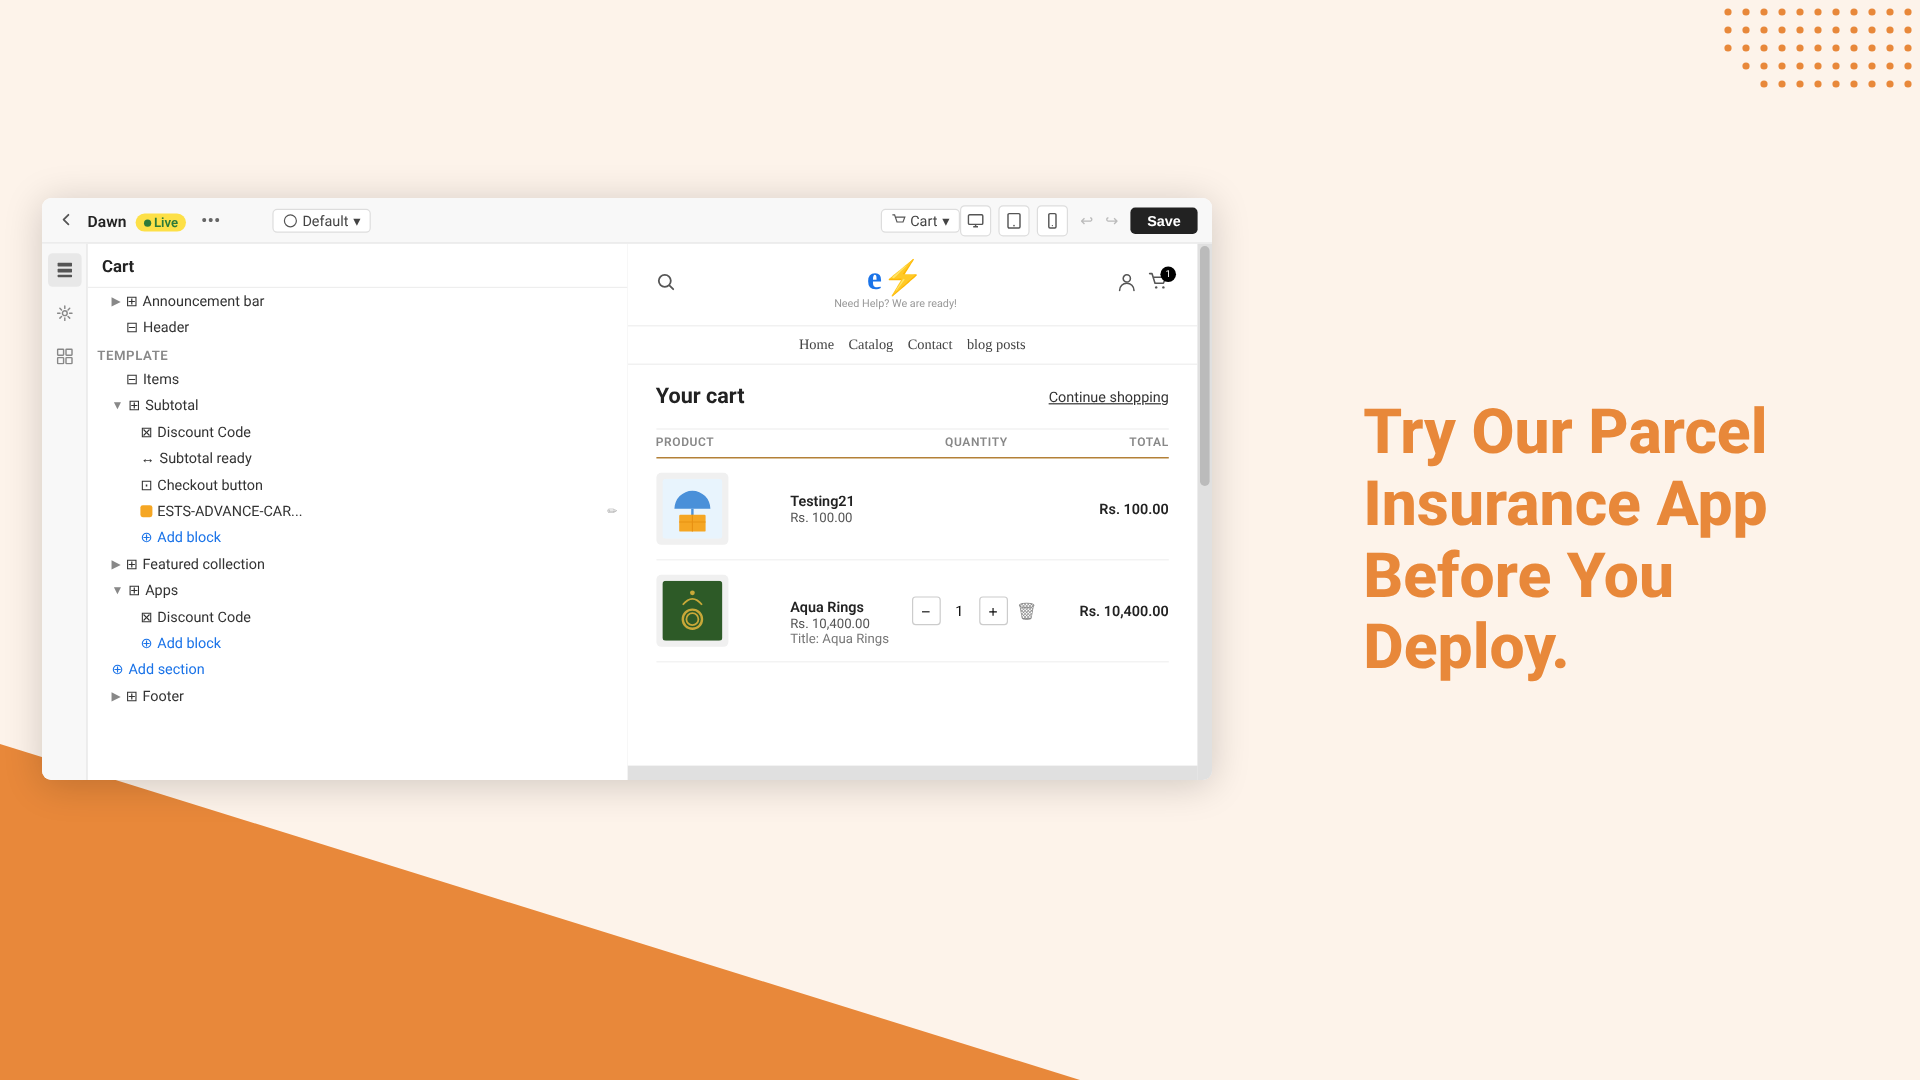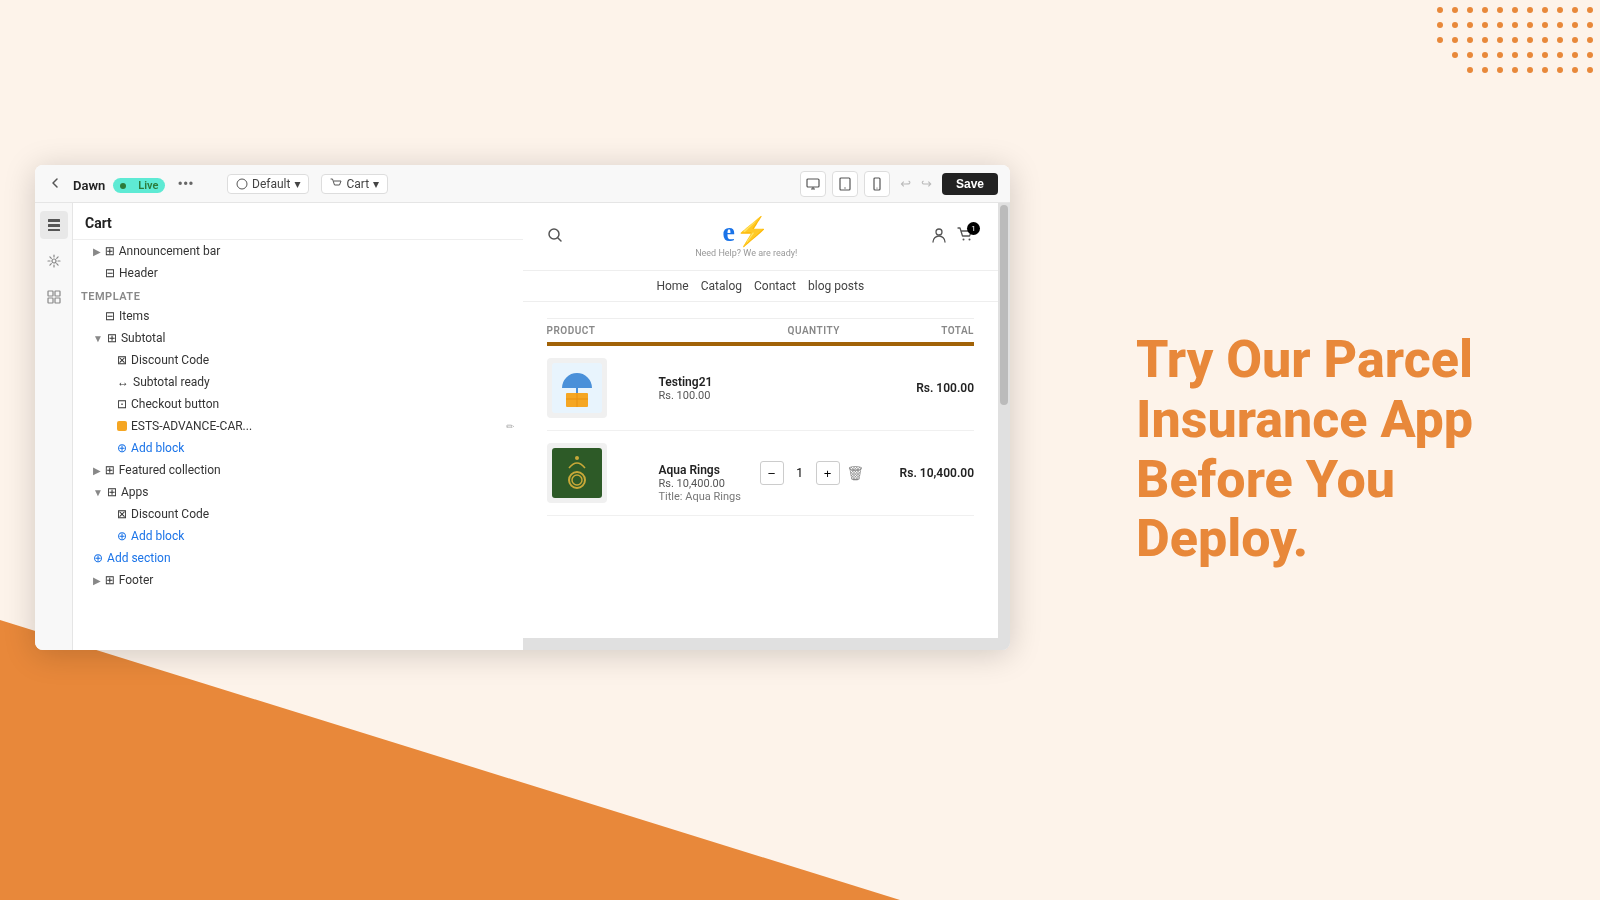--- a/index.html
+++ b/index.html
@@ -79,22 +79,22 @@
       color: #555;
     }
     .topbar-store-name {
       font-size: 13px;
       font-weight: 600;
       color: #222;
     }
     .live-badge {
       display: inline-flex;
       align-items: center;
-      gap: 12px;
-      background: #5eead4;
+      gap: 2px;
+      background: #fde047;
       color: #2d7a3a;
       border-radius: 10px;
       padding: 1px 7px;
       font-size: 11px;
       font-weight: 600;
     }
     .live-dot {
       width: 6px;
       height: 6px;
       background: #2d7a3a;
@@ -103,21 +103,21 @@
     .topbar-dots {
       font-size: 16px;
       color: #666;
       cursor: pointer;
       margin-left: 4px;
     }
     .topbar-center {
       flex: 1;
       display: flex;
       align-items: center;
-      justify-content: flex-start;
+      justify-content: space-between;
       gap: 12px;
     }
     .topbar-selector {
       display: flex;
       align-items: center;
       gap: 4px;
       font-size: 12px;
       color: #444;
       cursor: pointer;
       padding: 2px 8px;
@@ -328,20 +328,21 @@
 
     .store-nav {
       display: flex;
       align-items: flex-start;
       justify-content: center;
       gap: 12px;
       padding: 8px;
       border-bottom: 1px solid #eee;
       font-size: 12px;
       color: #444;
+      font-family: Liberation Serif, serif;
     }
     .store-nav a { color: #444; text-decoration: none; cursor: pointer; }
 
     .cart-content {
       padding: 16px 24px;
     }
     .cart-title-row {
       display: flex;
       align-items: center;
       justify-content: space-between;
@@ -355,21 +356,21 @@
     .continue-shopping {
       font-size: 12px;
       color: #333;
       text-decoration: underline;
       cursor: pointer;
     }
     .cart-table-header {
       display: flex;
       align-items: center;
       border-top: 1px solid #eee;
-      border-bottom: 4px solid #a16207;
+      border-bottom: 1px solid #a16207;
       padding: 6px 0;
       font-size: 10px;
       font-weight: 600;
       color: #888;
       text-transform: uppercase;
       letter-spacing: 0.5px;
     }
     .col-product { flex: 2; }
     .col-quantity { flex: 1; text-align: center; }
     .col-total { flex: 1; text-align: right; }
@@ -693,20 +694,24 @@
         </div>
 
         <div class="store-nav">
           <a>Home</a>
           <a>Catalog</a>
           <a>Contact</a>
           <a>blog posts</a>
         </div>
 
         <div class="cart-content">
+          <div class="cart-title-row">
+            <span class="cart-title">Your cart</span>
+            <span class="continue-shopping">Continue shopping</span>
+          </div>
 
           <div class="cart-table-header">
             <span class="col-product">PRODUCT</span>
             <span class="col-quantity">QUANTITY</span>
             <span class="col-total">TOTAL</span>
           </div>
 
           <div class="cart-item">
             <div class="col-product" style="display:flex; align-items:center;">
               <div class="cart-item-img">

